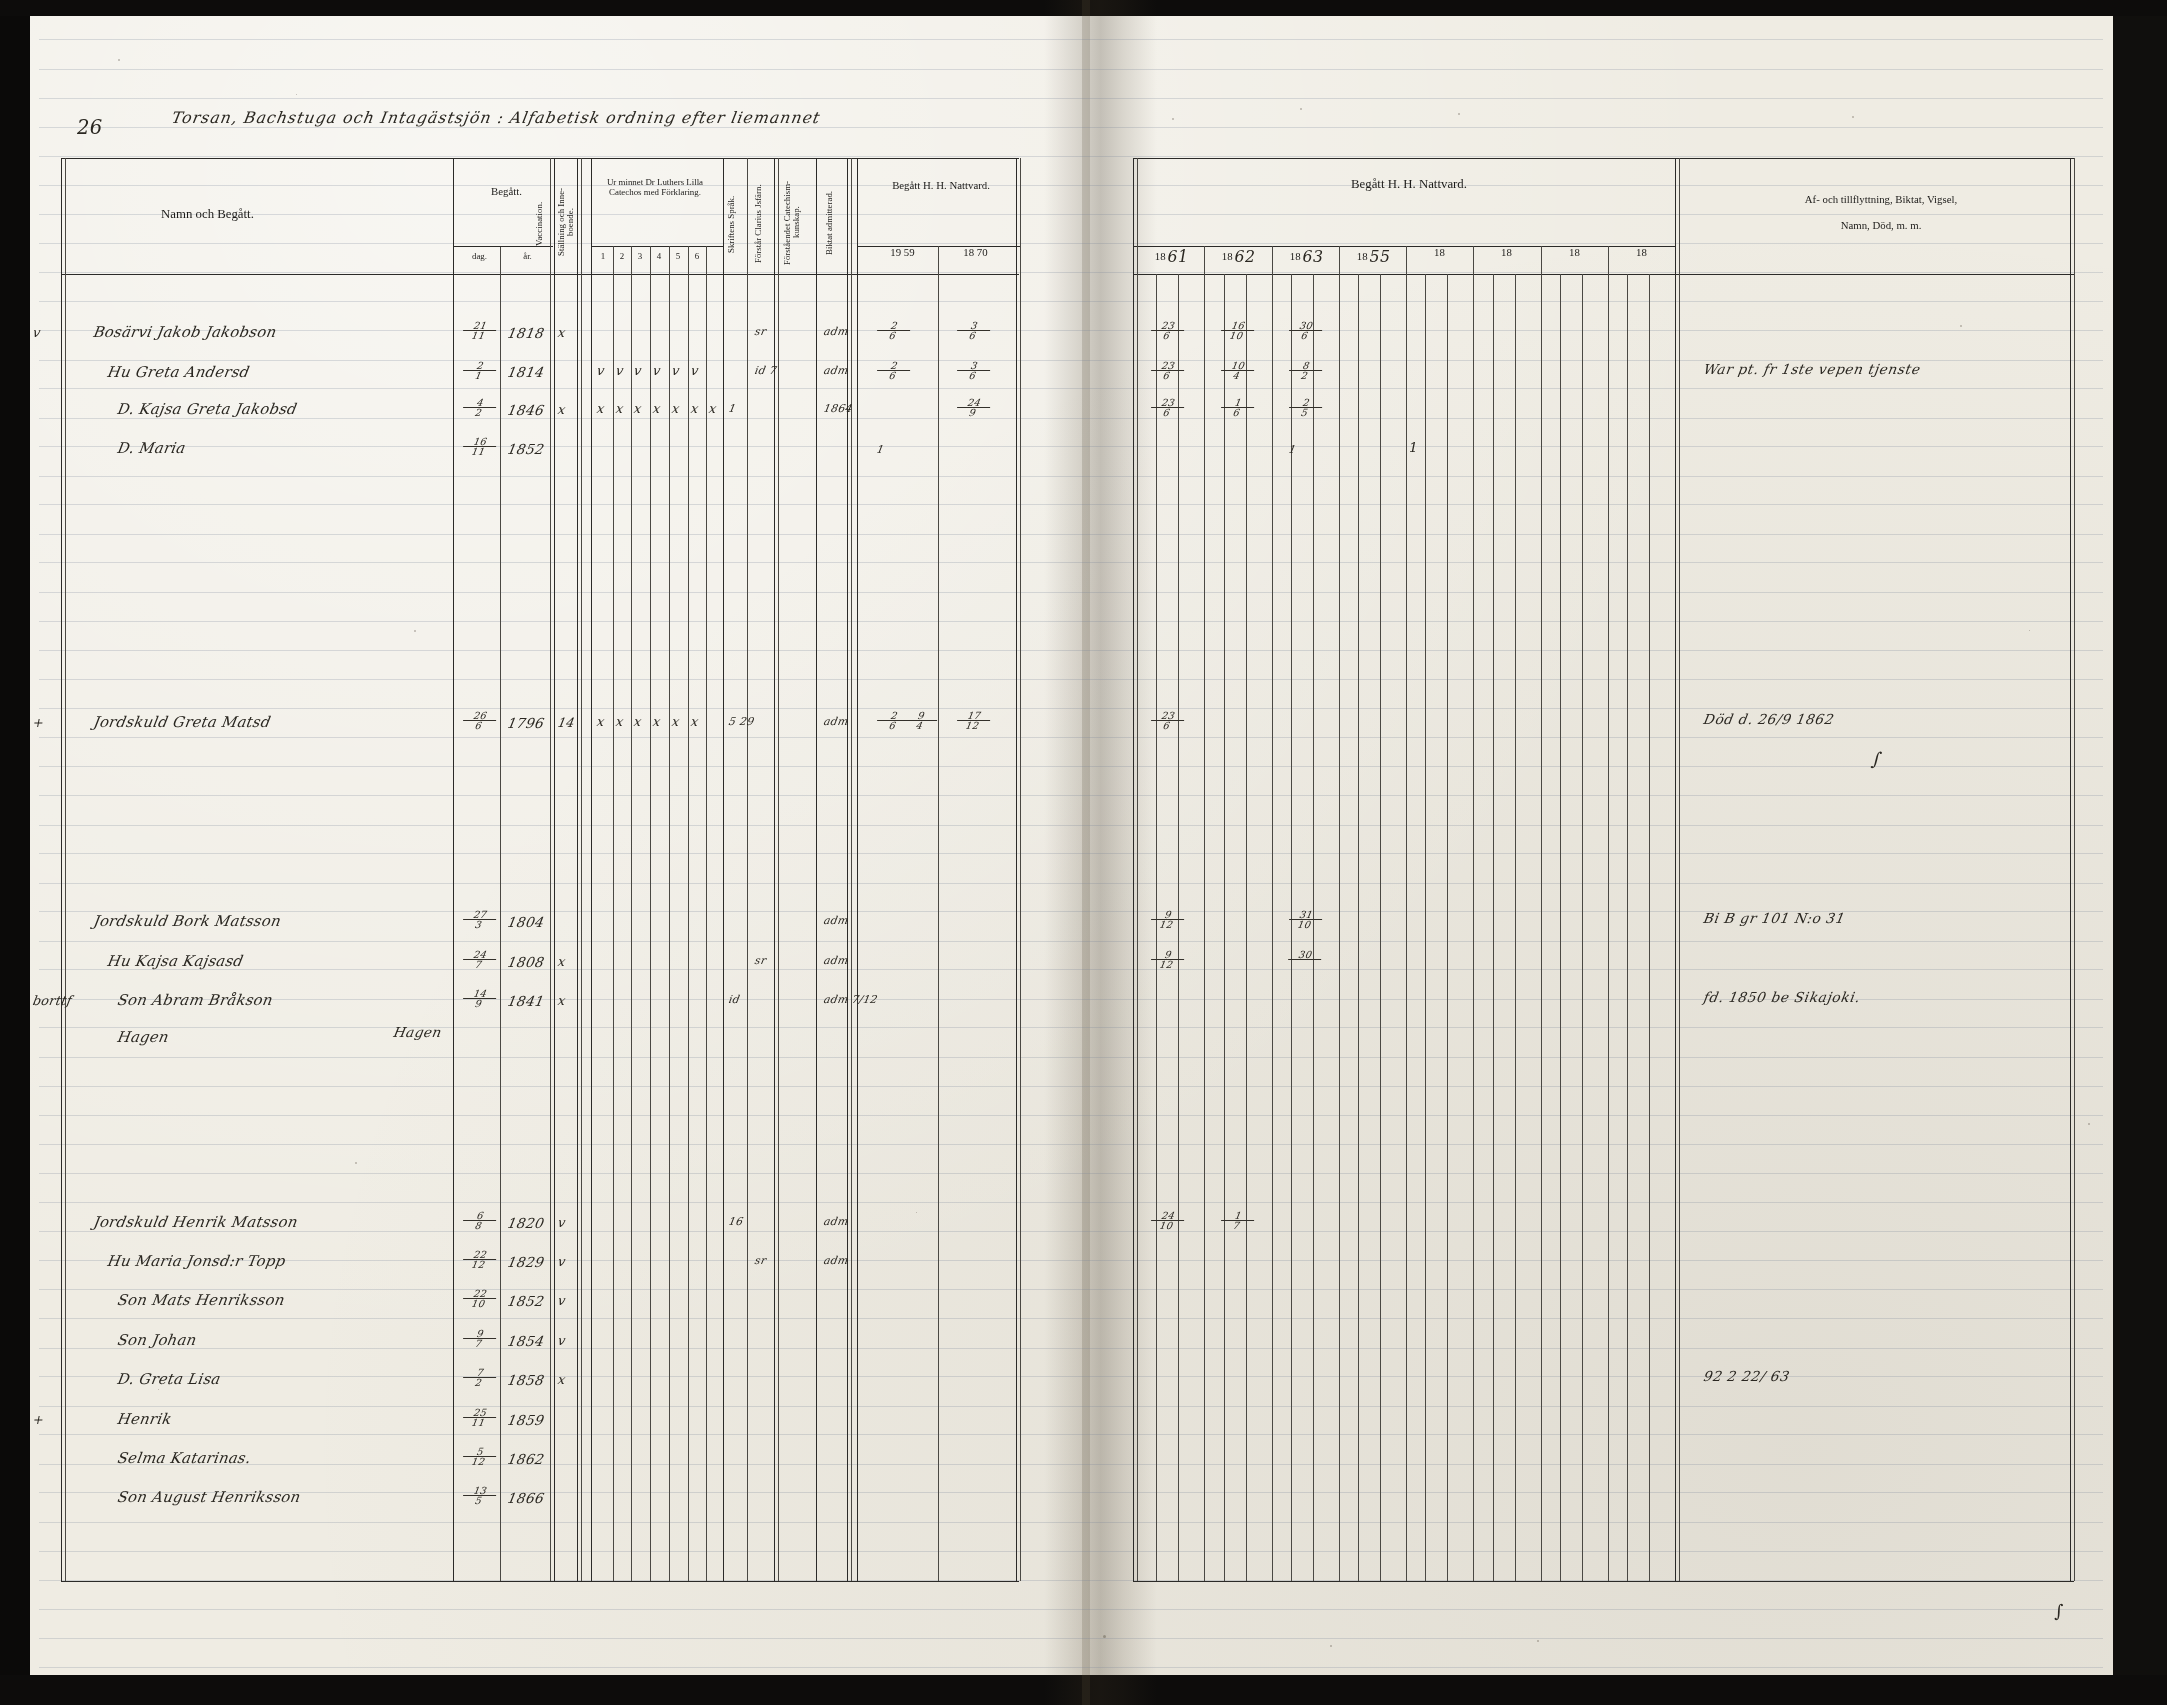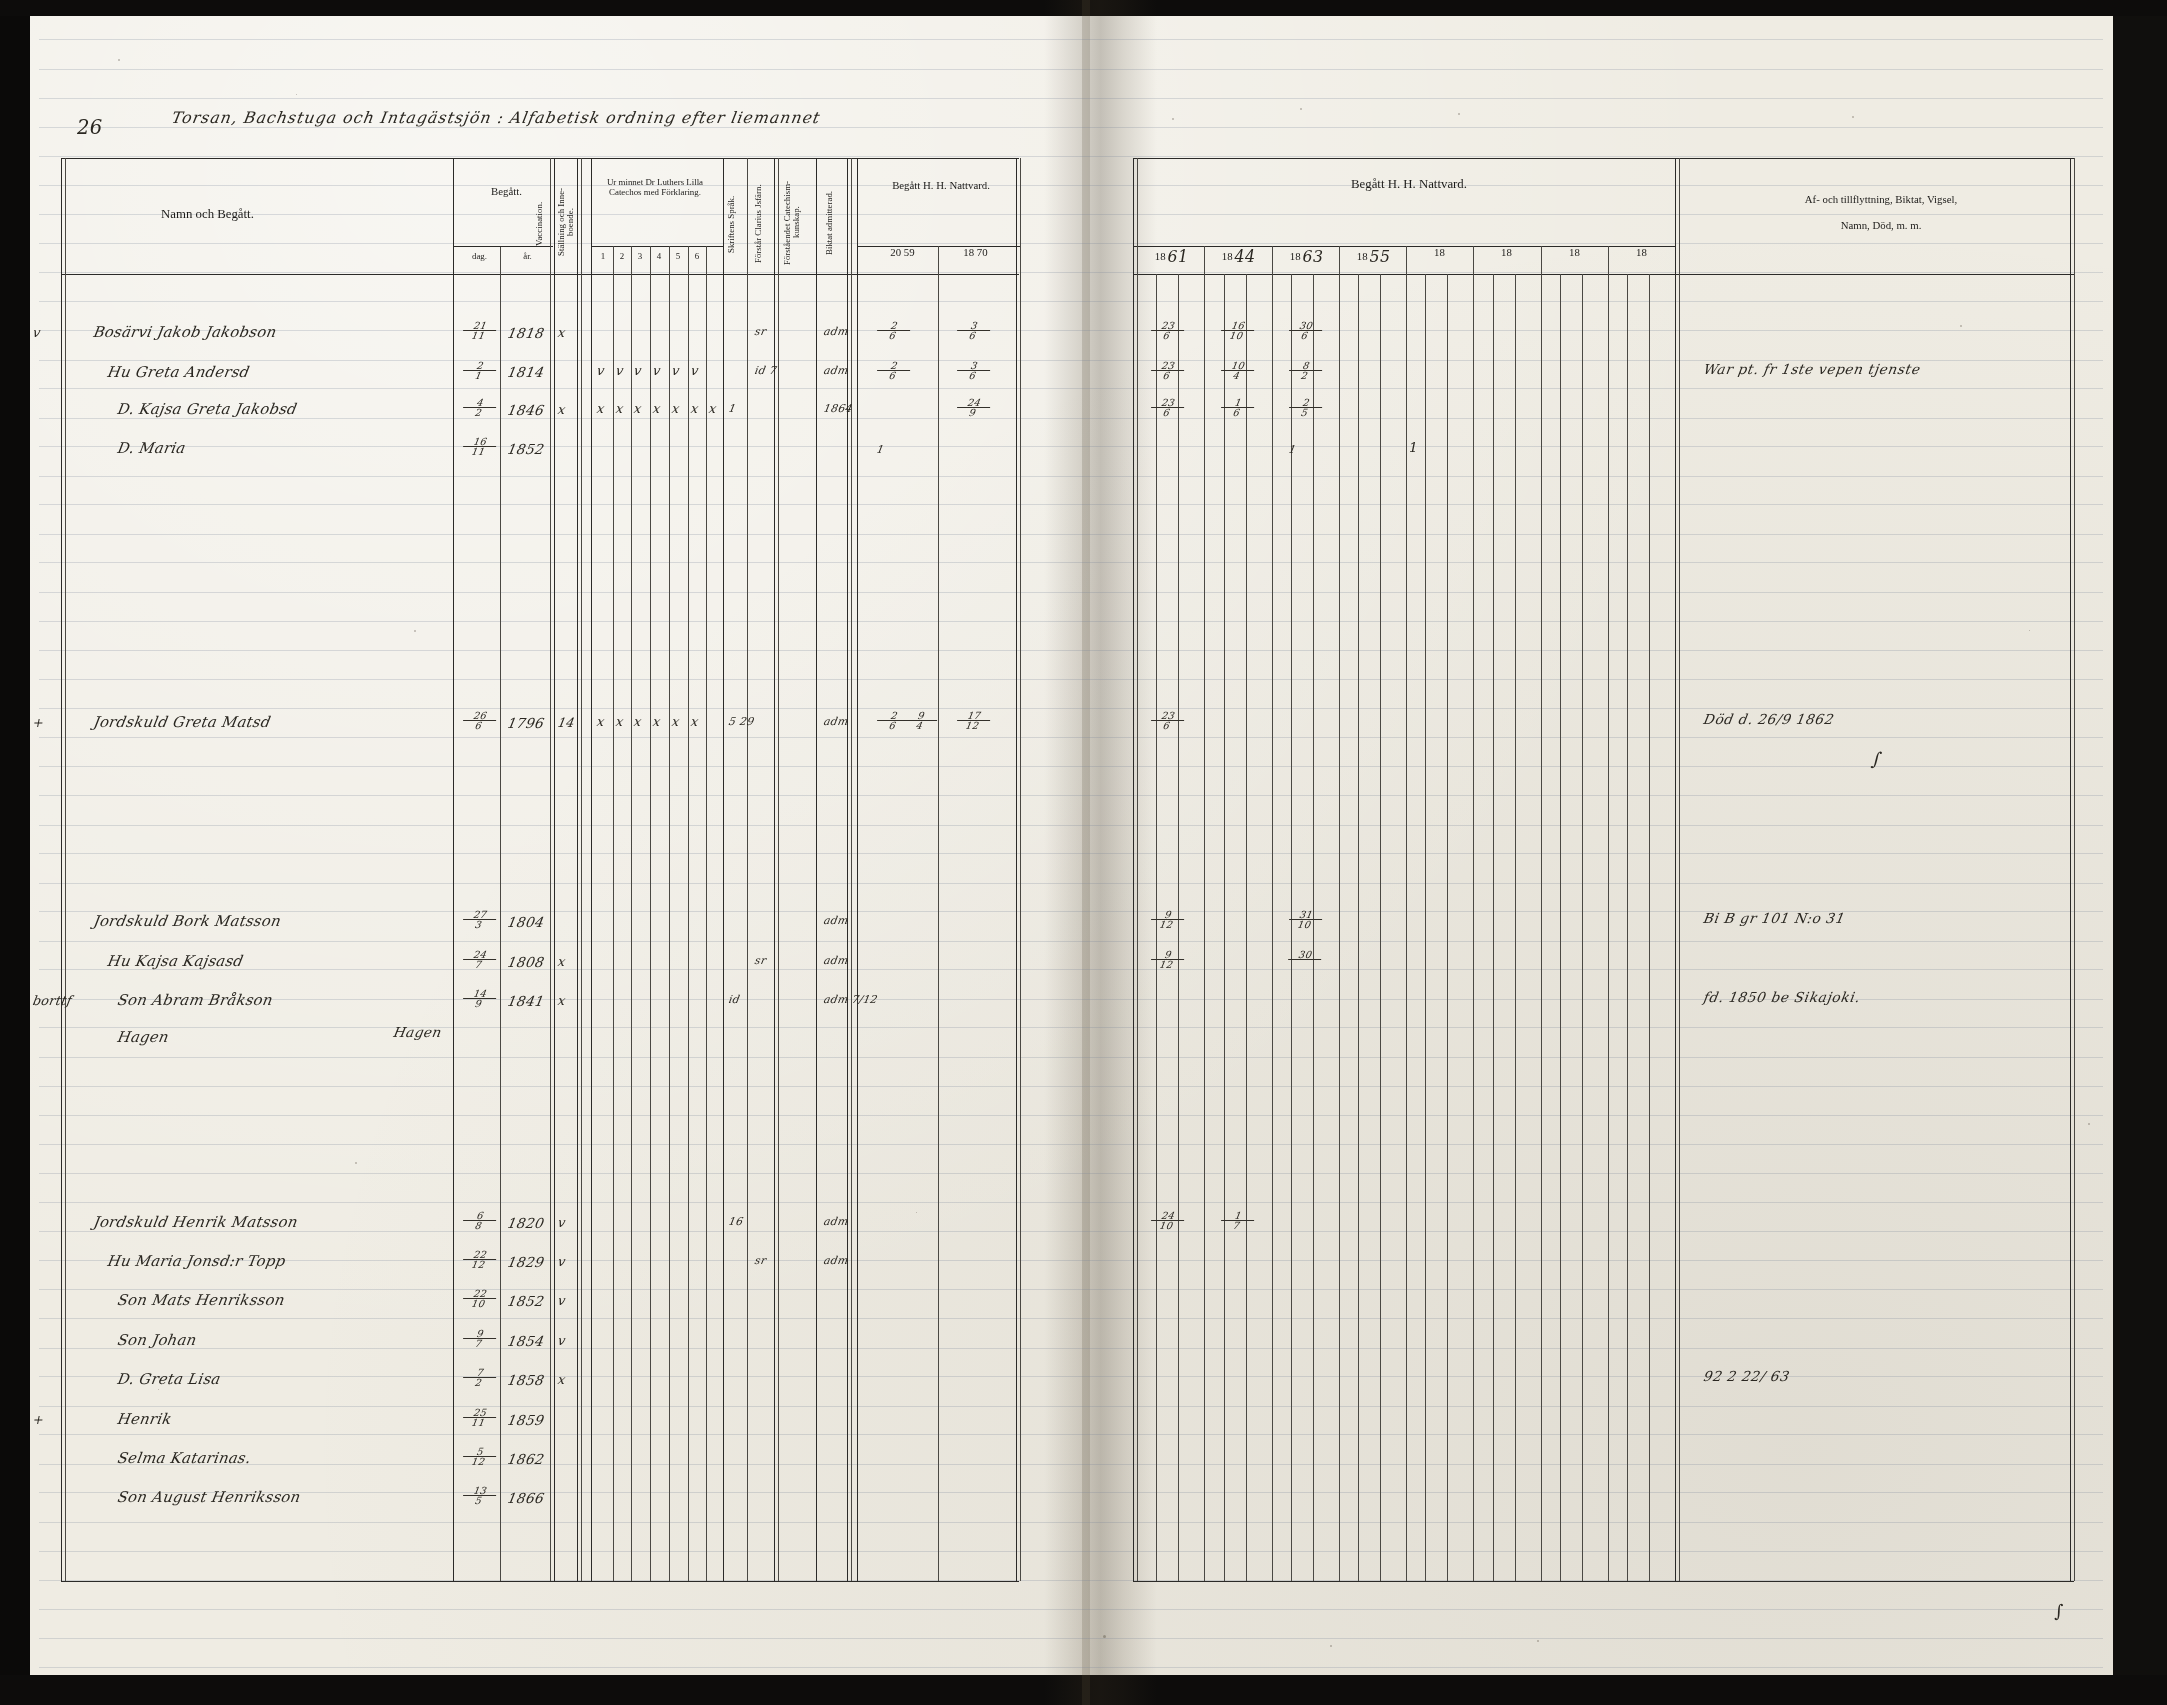--- a/index.html
+++ b/index.html
@@ -220,27 +220,27 @@
     </div>
 
   <div class="hdr tiny vert" style="left:727px;top:177px;height:94px;width:13.8px;">Skriftens Språk.</div>
   <div class="hdr tiny vert" style="left:754px;top:175px;height:97px;width:13.8px;">Förstår Clarius Jsfärn.</div>
   <div class="hdr tiny vert" style="left:783px;top:173px;height:99px;width:13.8px;line-height:1.05;">Förståendet Catechism- kunskap.</div>
   <div class="hdr tiny vert" style="left:825px;top:175px;height:95px;width:13.8px;">Biktat admitterad.</div>
 
   <div class="hdr small" style="left:872px;top:179px;width:138px;line-height:1.2;">
     <span>Begått H. H. Nattvard.</span>
   </div>
-  <div class="hdr small" style="left:871px;top:246px;width:63px;">20 59</div>
+  <div class="hdr small" style="left:871px;top:246px;width:63px;">19 59</div>
   <div class="hdr small" style="left:944px;top:246px;width:63px;">18 70</div>
 
   <div class="hdr mid" style="left:1143px;top:177px;width:532px;">Begått H. H. Nattvard.</div>
   <div id="year-cols">
       <div class="hdr small" style="left:1137px;top:246px;width:67px;">18<span class="hw s16" style="position:relative;top:2px;left:2px;">61</span></div>
-      <div class="hdr small" style="left:1204px;top:246px;width:67px;">18<span class="hw s16" style="position:relative;top:2px;left:2px;">44</span></div>
+      <div class="hdr small" style="left:1204px;top:246px;width:67px;">18<span class="hw s16" style="position:relative;top:2px;left:2px;">62</span></div>
       <div class="hdr small" style="left:1272px;top:246px;width:67px;">18<span class="hw s16" style="position:relative;top:2px;left:2px;">63</span></div>
       <div class="hdr small" style="left:1339px;top:246px;width:67px;">18<span class="hw s16" style="position:relative;top:2px;left:2px;">55</span></div>
       <div class="hdr small" style="left:1406px;top:246px;width:67px;">18</div>
       <div class="hdr small" style="left:1473px;top:246px;width:67px;">18</div>
       <div class="hdr small" style="left:1541px;top:246px;width:67px;">18</div>
       <div class="hdr small" style="left:1608px;top:246px;width:67px;">18</div>
     </div>
 
   <div class="hdr small" style="left:1694px;top:193px;width:374px;">Af- och tillflyttning, Biktat, Vigsel,</div>
   <div class="hdr small" style="left:1694px;top:219px;width:374px;">Namn, Död, m. m.</div>

